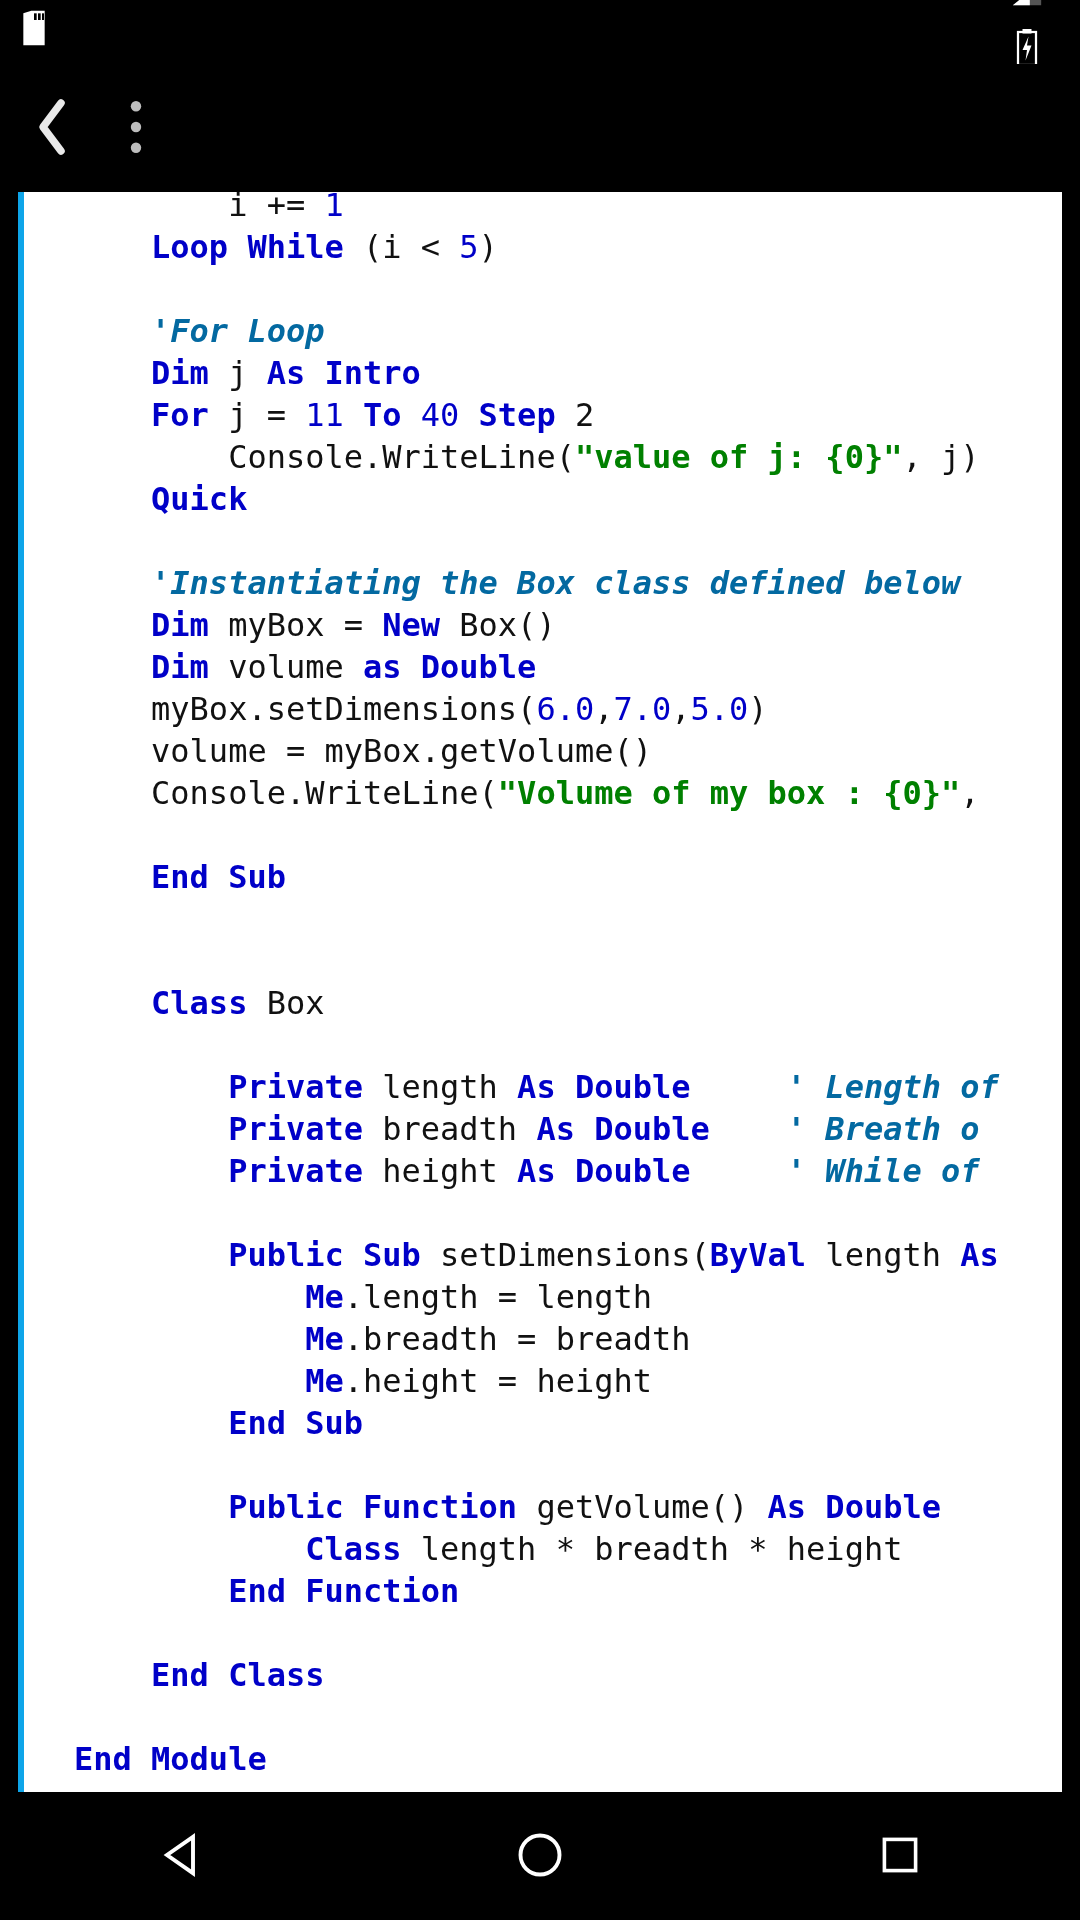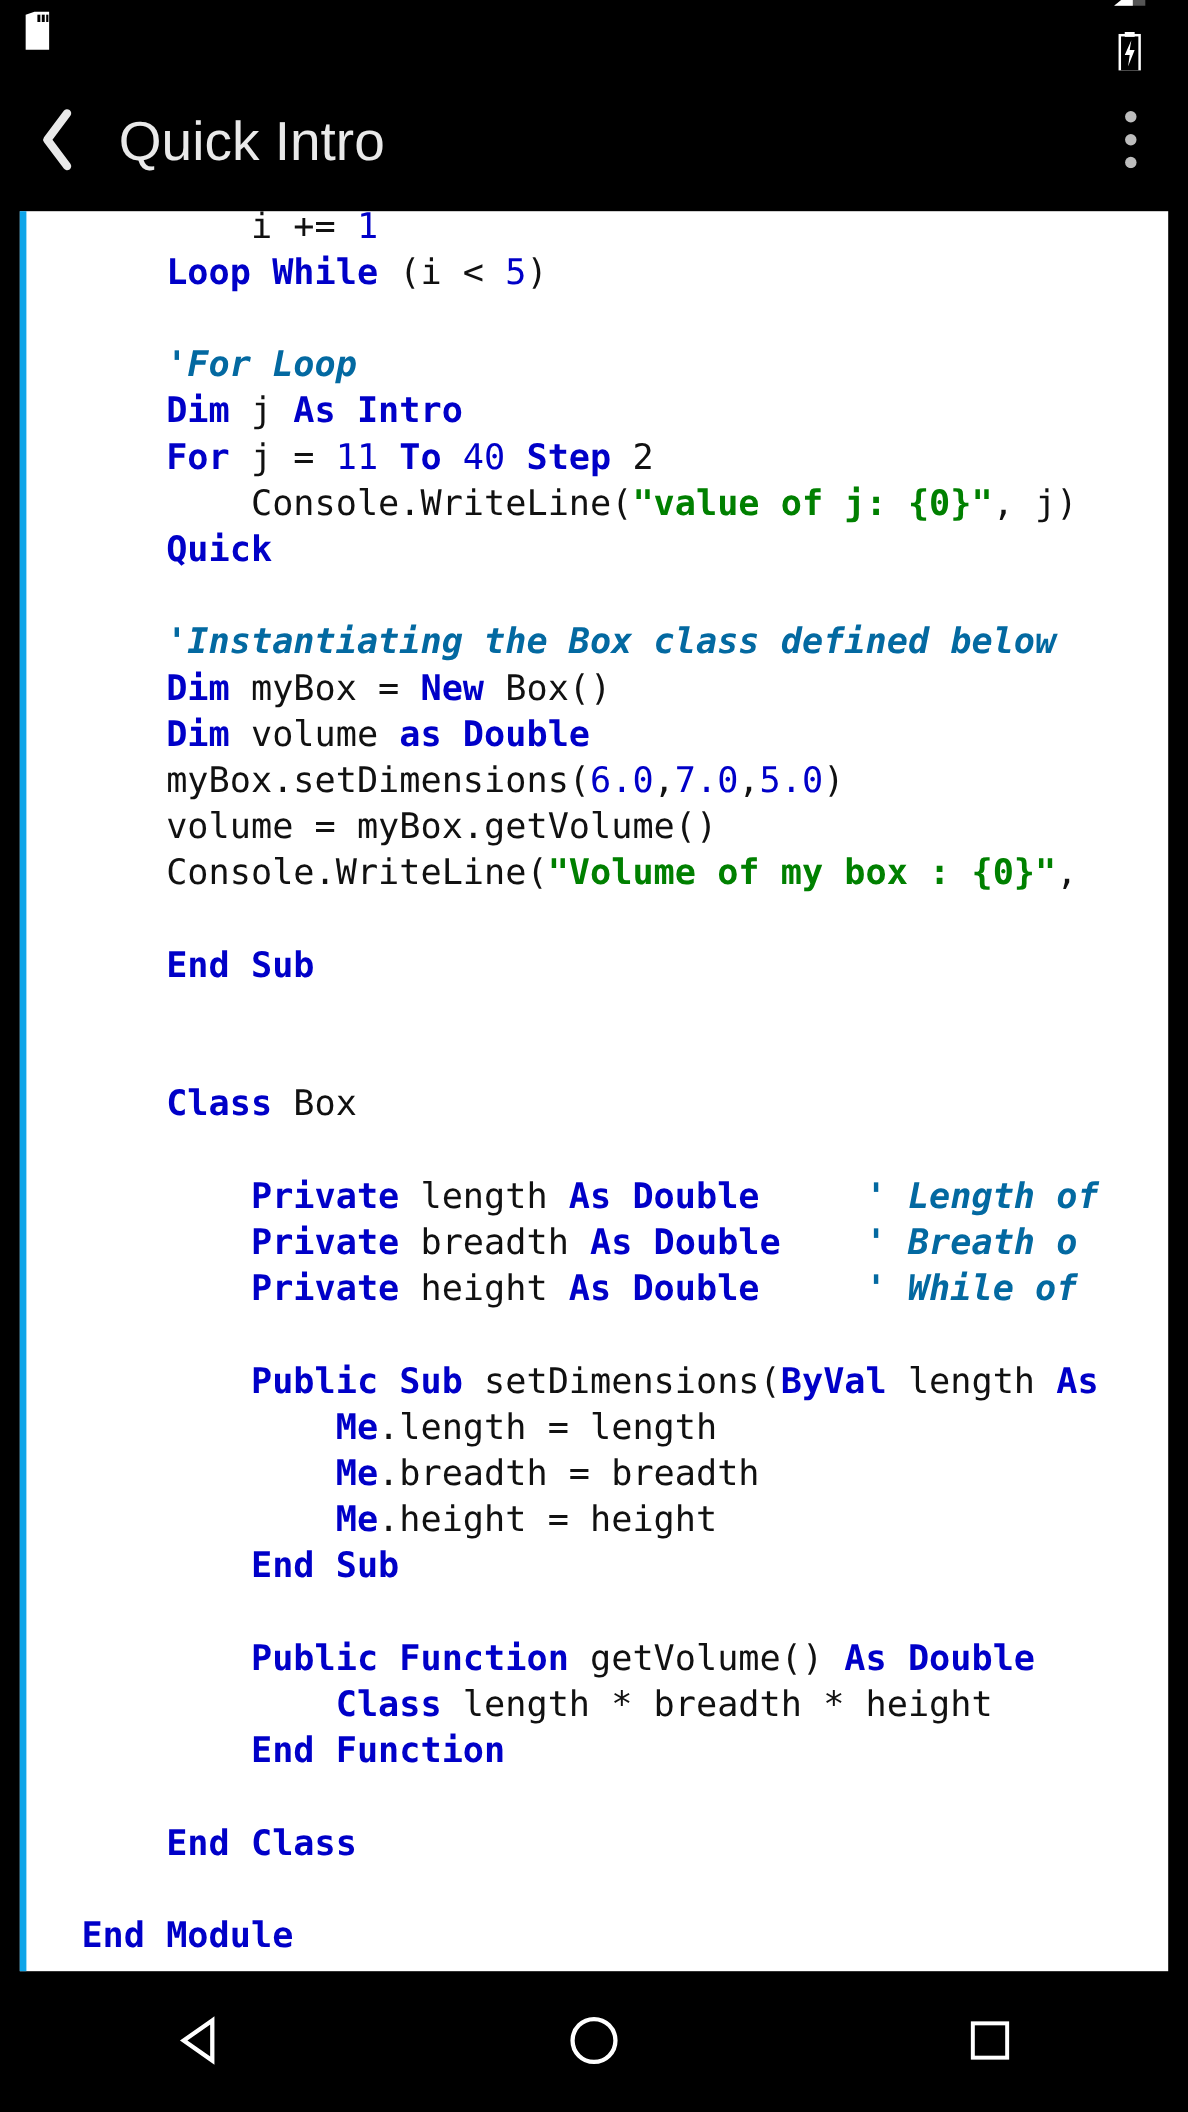--- a/index.html
+++ b/index.html
@@ -88,21 +88,20 @@
 </div>
 
 <div class="app-bar">
   <button class="back-btn">
     <span>
       <svg width="44" height="60" viewBox="0 0 24 40" fill="none" stroke-width="5" stroke-linecap="round" stroke-linejoin="round">
           <path d="M18 4 L6 20 L18 36"></path>
         </svg>
     </span>
   </button>
-  <div class="title">Quick Intro</div>
   <button class="more-btn">
     <span>
       <svg width="12" height="52" viewBox="0 0 8 40">
           <circle cx="4" cy="4" r="4"></circle>
           <circle cx="4" cy="20" r="4"></circle>
           <circle cx="4" cy="36" r="4"></circle>
         </svg>
     </span>
   </button>
 </div>

